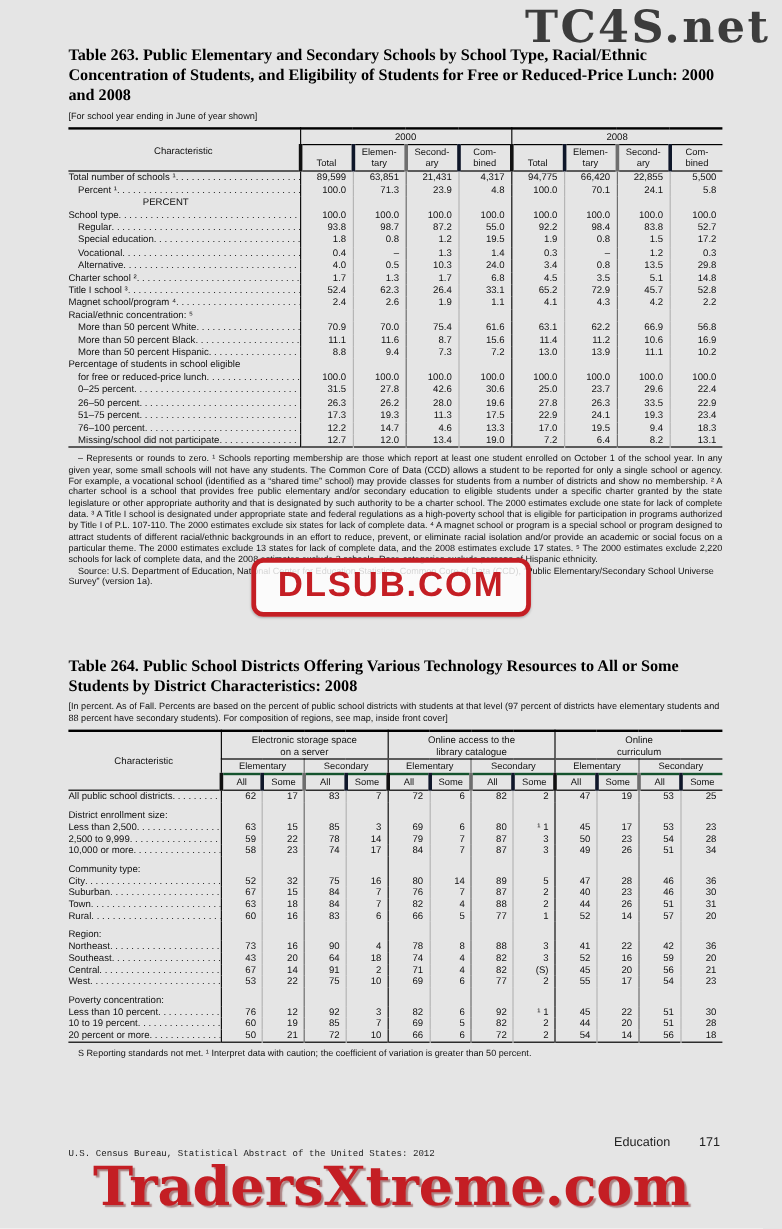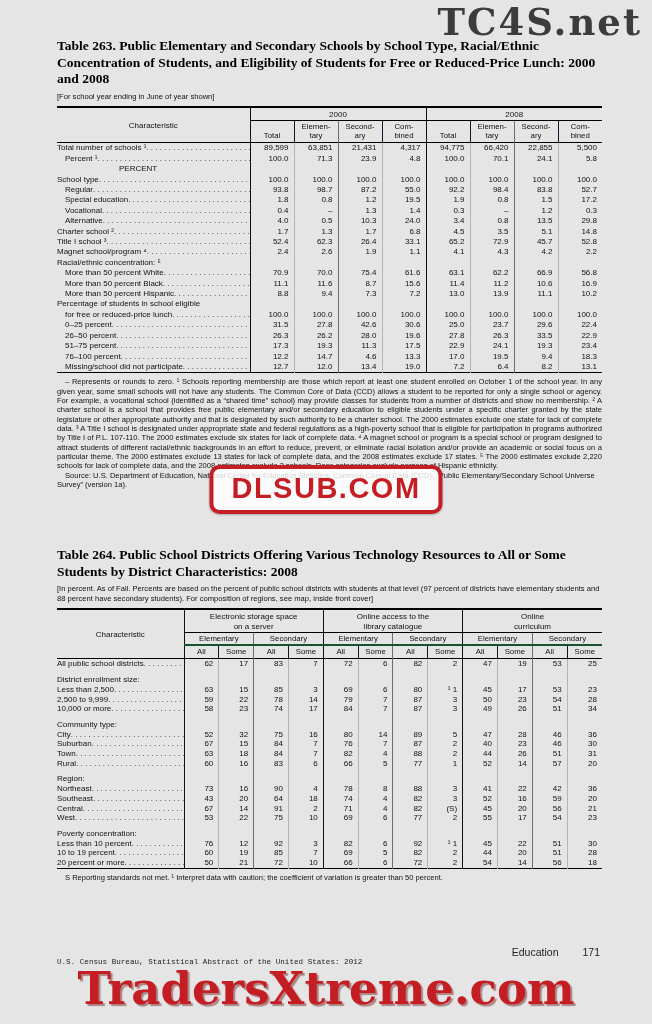--- a/index.html
+++ b/index.html
@@ -28,21 +28,21 @@
   th { font-weight:normal; color:#111; }
   th.stub-h { text-align:center; vertical-align:middle; font-size:8px; }
   th.grp {
     text-align:center; font-size:8px; line-height:9.2px; vertical-align:bottom;
     padding:2px 1px 1px; border-bottom:1px solid #000; border-left:1px solid #111;
     white-space:pre-line;
   }
   th.subgrp { text-align:center; font-size:7.8px; padding:1px 0; border-bottom:2px solid #14532d; border-left:1px solid #b5b5b5; }
   th.col, th.col2 {
     text-align:center; vertical-align:bottom; font-size:7.8px; line-height:8.6px;
-    padding:2px 1px; white-space:pre-line; border-left:1px solid #0f172a;
+    padding:2px 1px; white-space:pre-line; border-left:3px solid #0f172a;
   }
   td.num { text-align:right; padding:0 5px 0 0; border-left:1px solid #b5b5b5; }
   .m { border-left-color:#6e6e6e !important; }
   .g { border-left-color:#111 !important; }
 
   .t263 td { line-height:10.4px; height:10.4px; }
   .t264 td { line-height:9.7px;  height:9.7px; }
   tr.gap td { padding-top:6px; }
 
   td.stub { overflow:hidden; }

